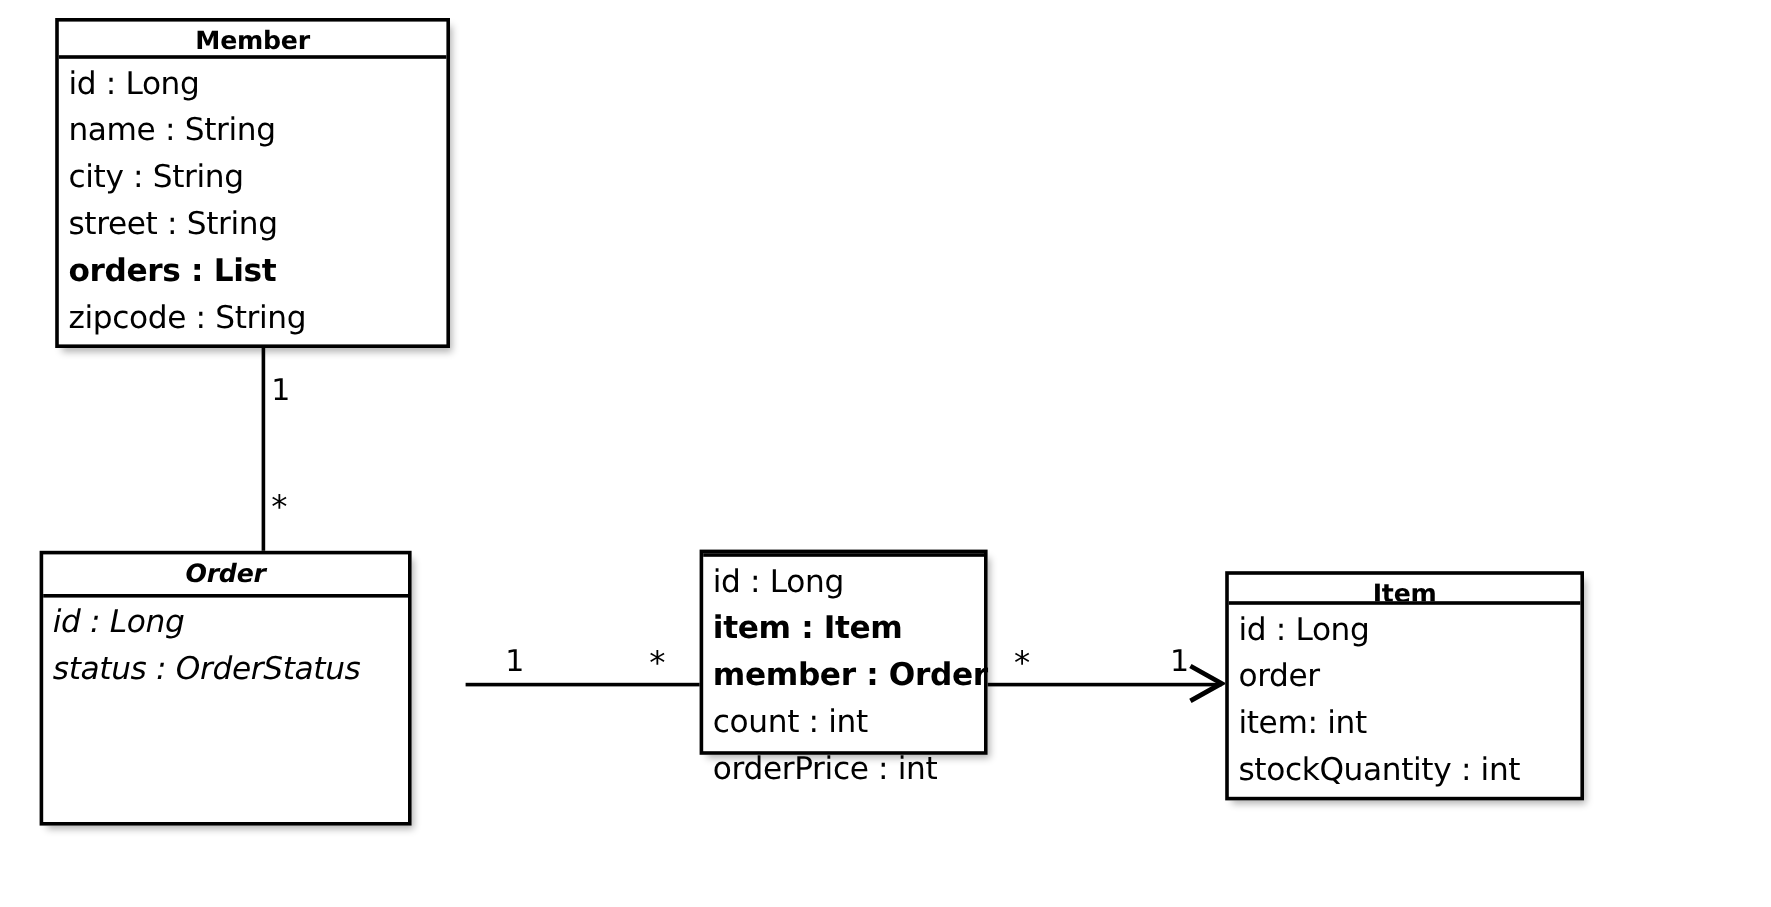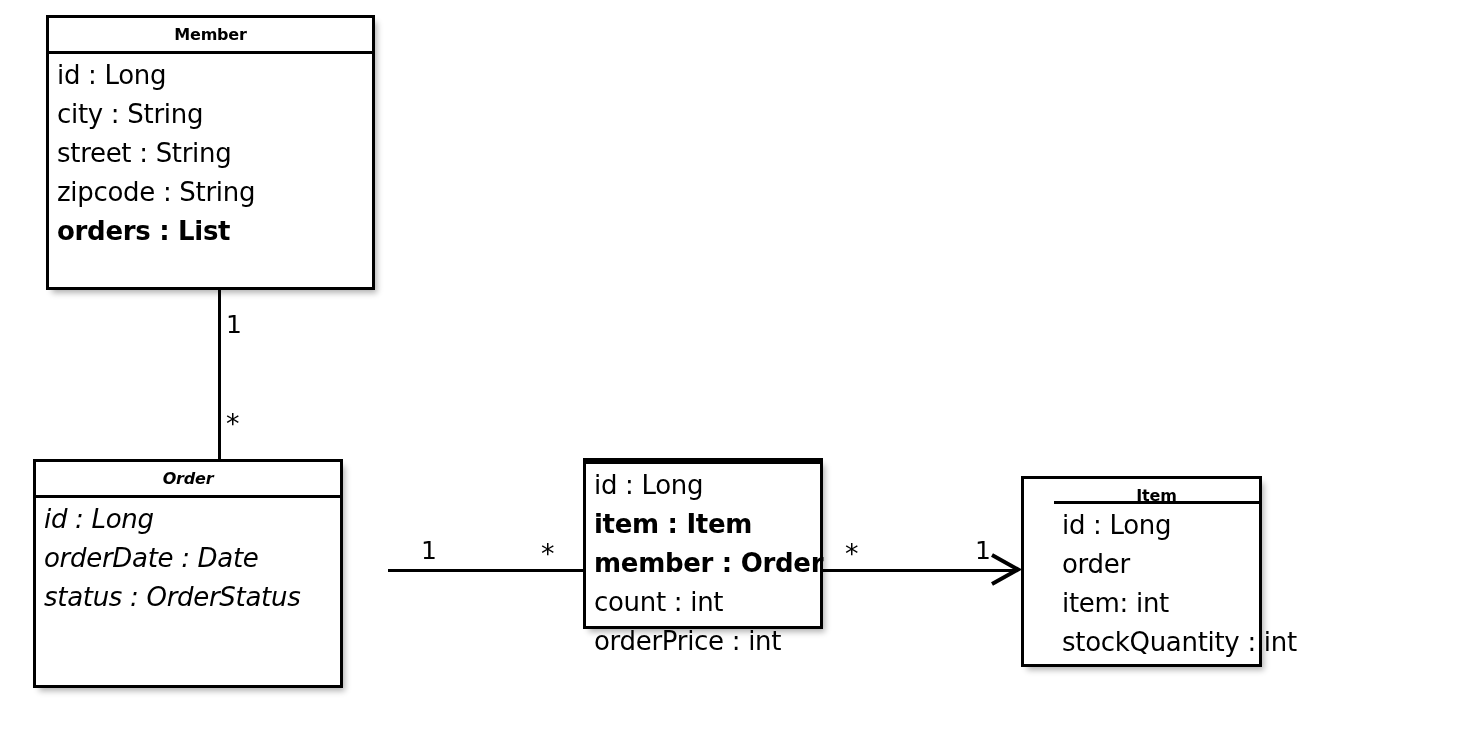--- a/index.html
+++ b/index.html
@@ -30,21 +30,21 @@
     display: flex;
     flex-direction: column;
     z-index: 3;
   }
   .uml-header {
     box-sizing: border-box;
     height: 36px;
     line-height: 33px;
     text-align: center;
     font-weight: bold;
-    font-size: 16px;
+    font-size: 21px;
     color: #000000;
     border-bottom: 3px solid #000000;
     letter-spacing: -0.2px;
     white-space: nowrap;
     overflow: hidden;
   }
   .uml-attrs {
     box-sizing: border-box;
     flex: 1 1 auto;
     padding: 2px 0 2px 8px;
@@ -91,48 +91,48 @@
 </style>
 </head>
 <body>
 
 <div id="diagram">
 
   <div class="uml-class" style="left:46px; top:15px; width:329px; height:275px;">
     <div class="uml-header">Member</div>
     <div class="uml-attrs">
       <div class="uml-attr">id : Long</div>
+      <div class="uml-attr">name : String</div>
       <div class="uml-attr">city : String</div>
       <div class="uml-attr">street : String</div>
+      <div class="uml-attr bold">orders : List</div>
       <div class="uml-attr">zipcode : String</div>
-      <div class="uml-attr bold">orders : List</div>
     </div>
   </div>
 
   <div class="uml-class" style="left:33px; top:459px; width:310px; height:229px;font-style:italic;">
     <div class="uml-header">Order</div>
     <div class="uml-attrs">
       <div class="uml-attr">id : Long</div>
-      <div class="uml-attr">orderDate : Date</div>
       <div class="uml-attr">status : OrderStatus</div>
     </div>
   </div>
 
   <div class="uml-class" style="left:583px; top:458px; width:240px; height:171px;">
     <div class="uml-header">OrderItem</div>
     <div class="uml-attrs">
       <div class="uml-attr">id : Long</div>
       <div class="uml-attr bold">item : Item</div>
       <div class="uml-attr bold">member : Order</div>
       <div class="uml-attr">count : int</div>
       <div class="uml-attr">orderPrice : int</div>
     </div>
   </div>
 
-  <div class="uml-class" style="left:1021px; top:476px; width:241px; height:191px;padding-left:30px;">
+  <div class="uml-class" style="left:1021px; top:476px; width:299px; height:191px;">
     <div class="uml-header">Item</div>
     <div class="uml-attrs">
       <div class="uml-attr">id : Long</div>
       <div class="uml-attr">order</div>
       <div class="uml-attr">item: int</div>
       <div class="uml-attr">stockQuantity : int</div>
     </div>
   </div>
 
   <div class="edge-line edge-v" style="left:218px; top:288px; height:173px;"></div>

